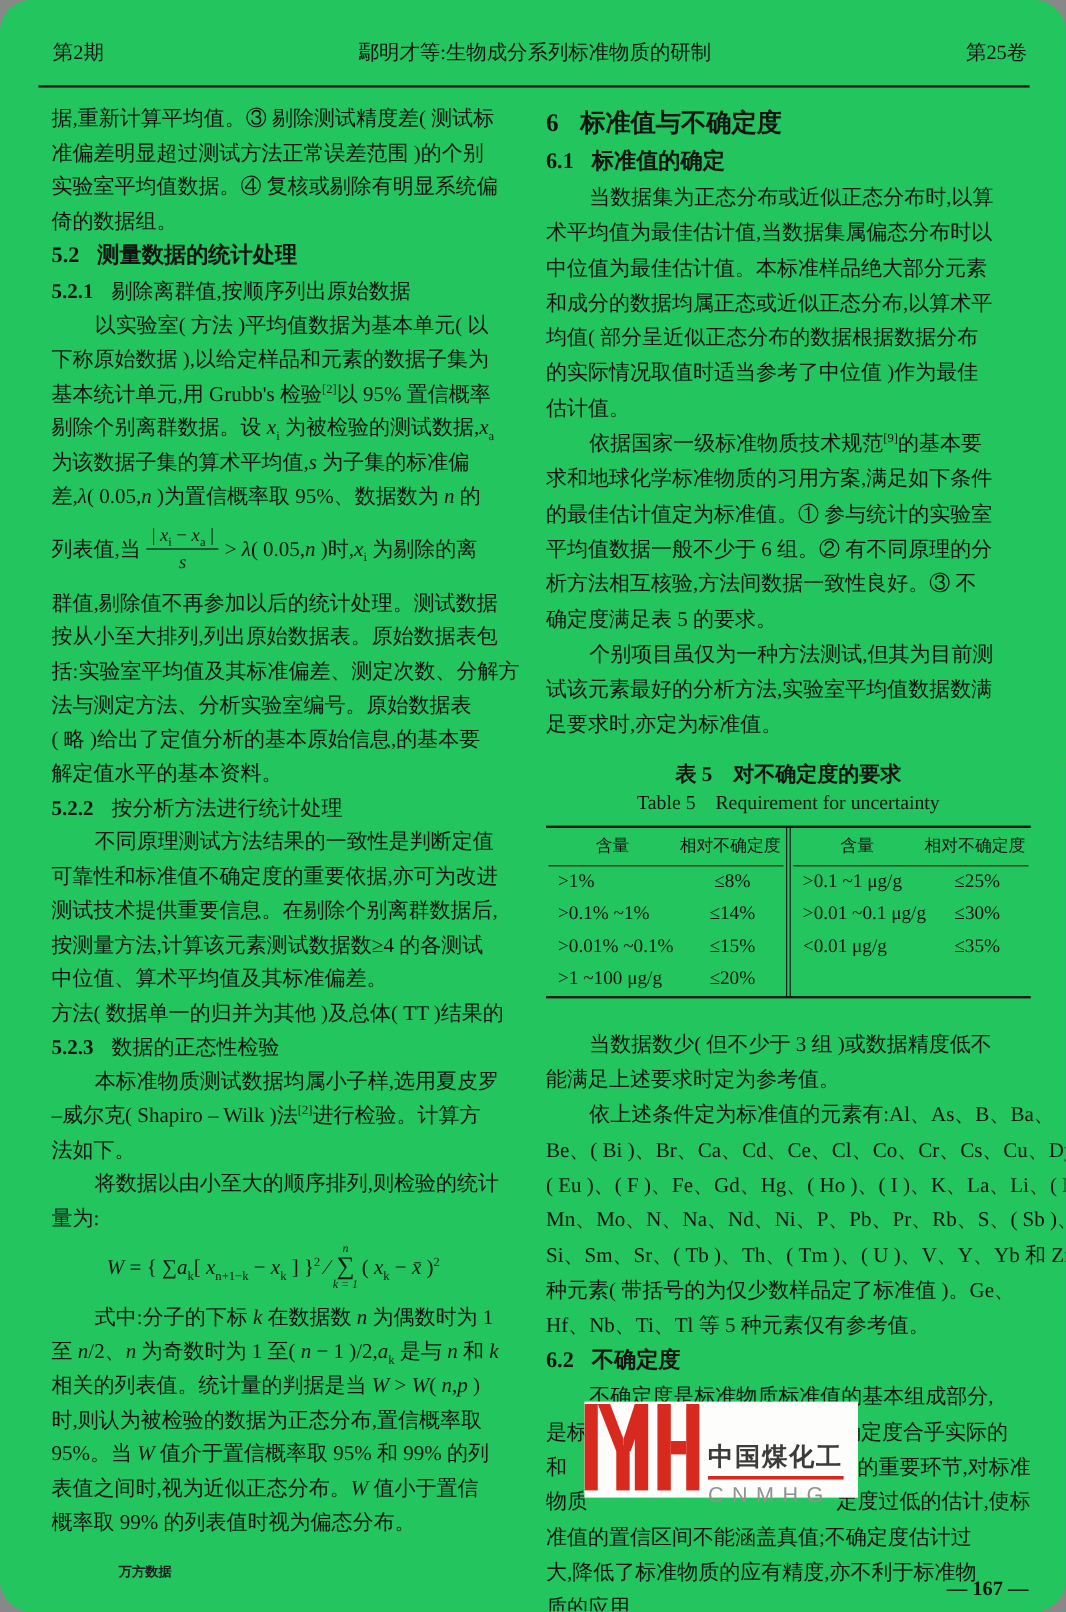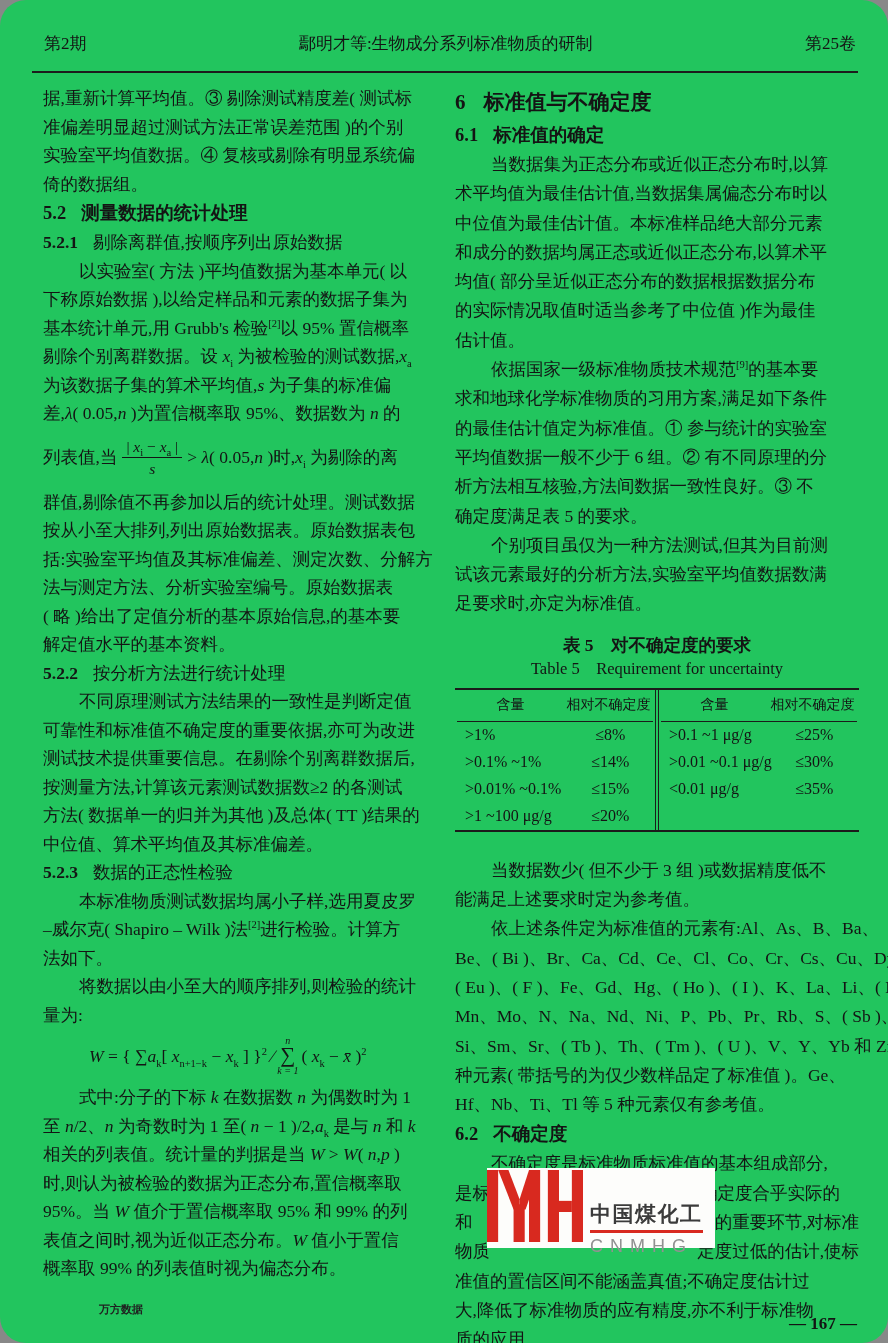--- a/index.html
+++ b/index.html
@@ -98,23 +98,23 @@
       <div class="ln">群值,剔除值不再参加以后的统计处理。测试数据</div>
       <div class="ln">按从小至大排列,列出原始数据表。原始数据表包</div>
       <div class="ln">括:实验室平均值及其标准偏差、测定次数、分解方</div>
       <div class="ln">法与测定方法、分析实验室编号。原始数据表</div>
       <div class="ln">( 略 )给出了定值分析的基本原始信息,的基本要</div>
       <div class="ln">解定值水平的基本资料。</div>
       <div class="ln h3"><span class="hn">5.2.2</span>按分析方法进行统计处理</div>
       <div class="ln in">不同原理测试方法结果的一致性是判断定值</div>
       <div class="ln">可靠性和标准值不确定度的重要依据,亦可为改进</div>
       <div class="ln">测试技术提供重要信息。在剔除个别离群数据后,</div>
-      <div class="ln">按测量方法,计算该元素测试数据数≥2 的各测试</div>
+      <div class="ln">按测量方法,计算该元素测试数据数≥4 的各测试</div>
+      <div class="ln">中位值、算术平均值及其标准偏差。</div>
       <div class="ln">方法( 数据单一的归并为其他 )及总体( TT )结果的</div>
-      <div class="ln">中位值、算术平均值及其标准偏差。</div>
       <div class="ln h3"><span class="hn">5.2.3</span>数据的正态性检验</div>
       <div class="ln in">本标准物质测试数据均属小子样,选用夏皮罗</div>
       <div class="ln">–威尔克( Shapiro – Wilk )法<sup>[2]</sup>进行检验。计算方</div>
       <div class="ln">法如下。</div>
       <div class="ln in">将数据以由小至大的顺序排列,则检验的统计</div>
       <div class="ln">量为:</div>
       <div class="ln formulaline">
         <span><i>W</i> = { ∑<i>a</i><sub>k</sub>[ <i>x</i><sub>n+1−k</sub> − <i>x</i><sub>k</sub> ] }<sup>2</sup> ∕ </span>
         <span class="bigsum">
           <span class="st">n</span>

